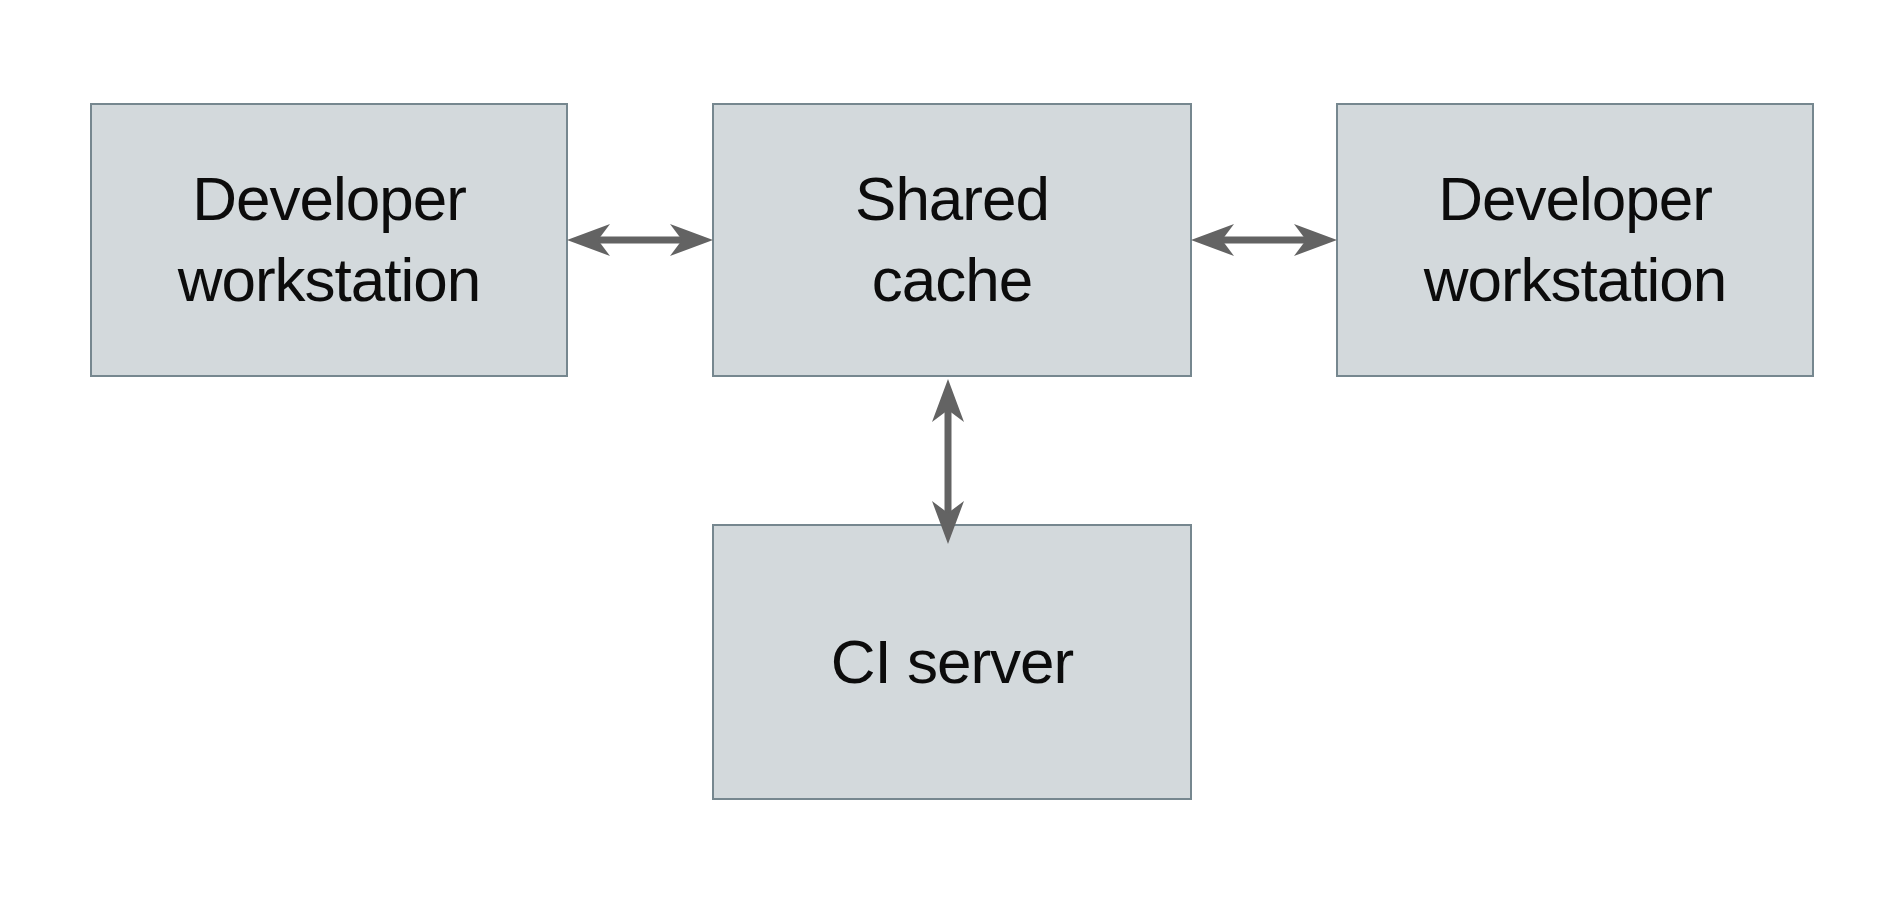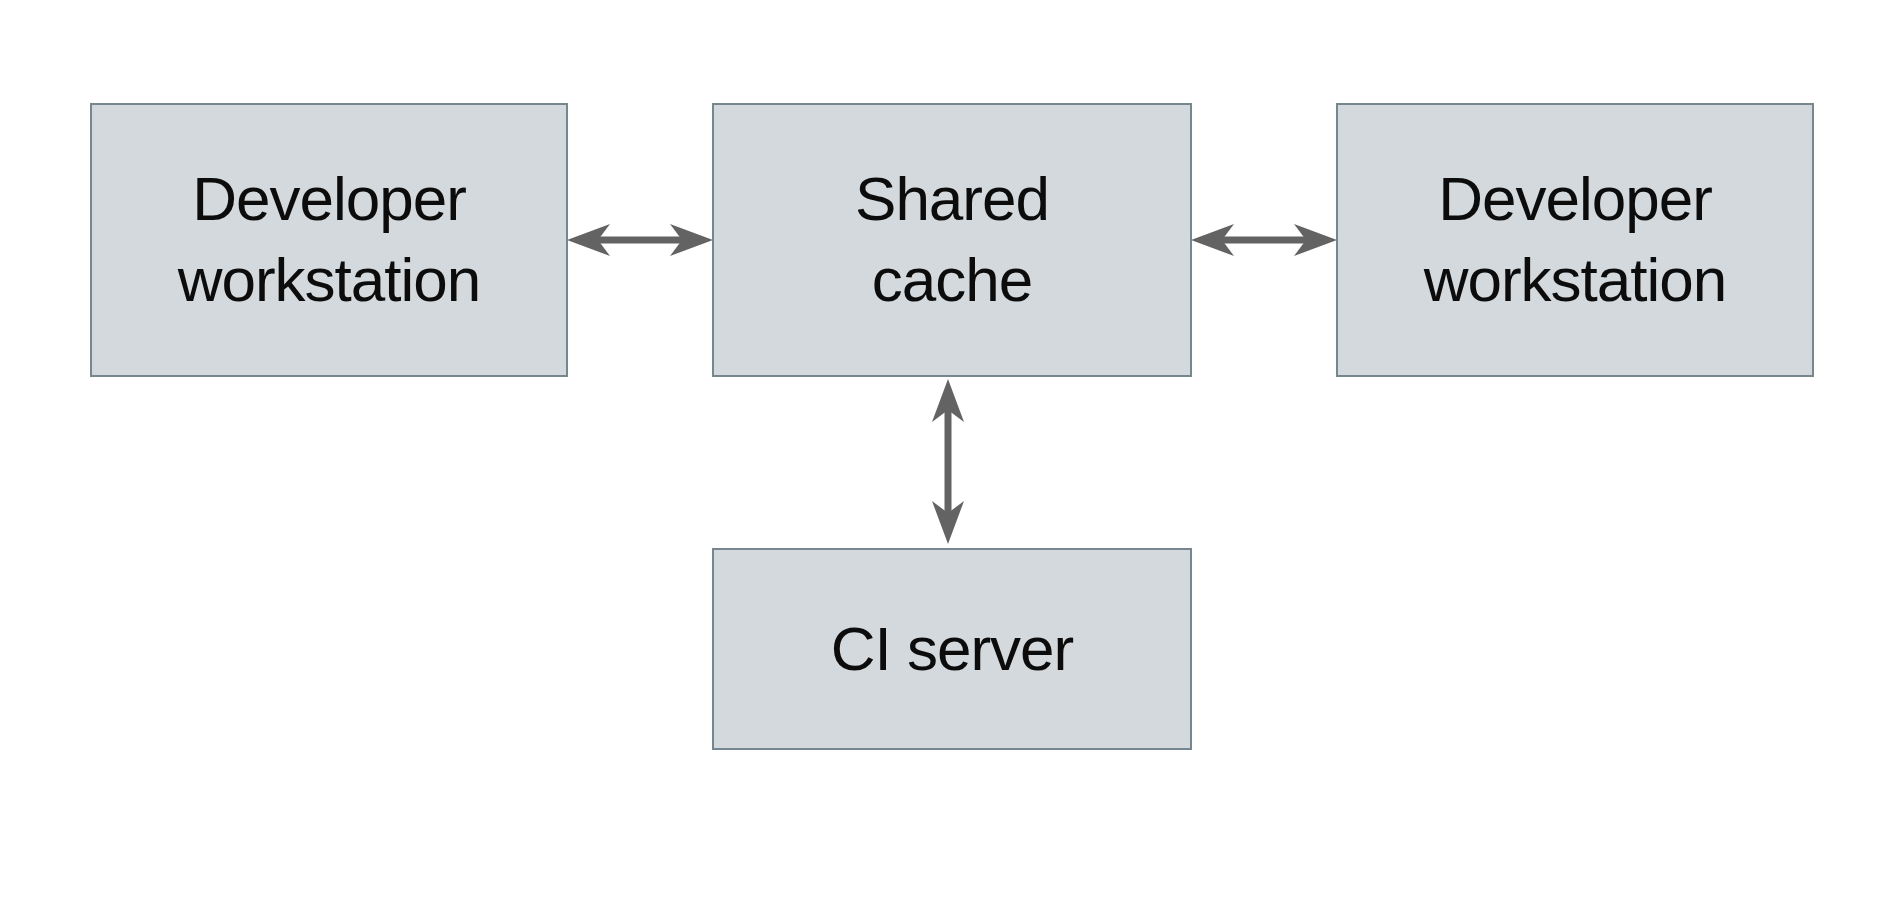--- a/index.html
+++ b/index.html
@@ -28,21 +28,21 @@
   .node-label{
     font-size:62px;
     line-height:1.3;
     color:var(--text);
     text-align:center;
     letter-spacing:-1px;
   }
   .node--dev-left   {left:90px;  top:103px; width:478px; height:274px;}
   .node--cache      {left:712px; top:103px; width:480px; height:274px;}
   .node--dev-right  {left:1336px;top:103px; width:478px; height:274px;}
-  .node--ci         {left:712px; top:548px; width:480px; height:202px;}
+  .node--ci         {left:712px; top:524px; width:480px; height:276px;}
   .w460{max-width:460px;}
   .w360{max-width:360px;text-align:center;}
   .arrow{position:absolute;color:var(--arrow);}
   .arrow--h1{left:566px; top:218px;}
   .arrow--h2{left:1190px;top:218px;}
   .arrow--v {left:926px; top:378px;}
   .arrow svg{display:block;}
 </style>
 </head>
 <body>

